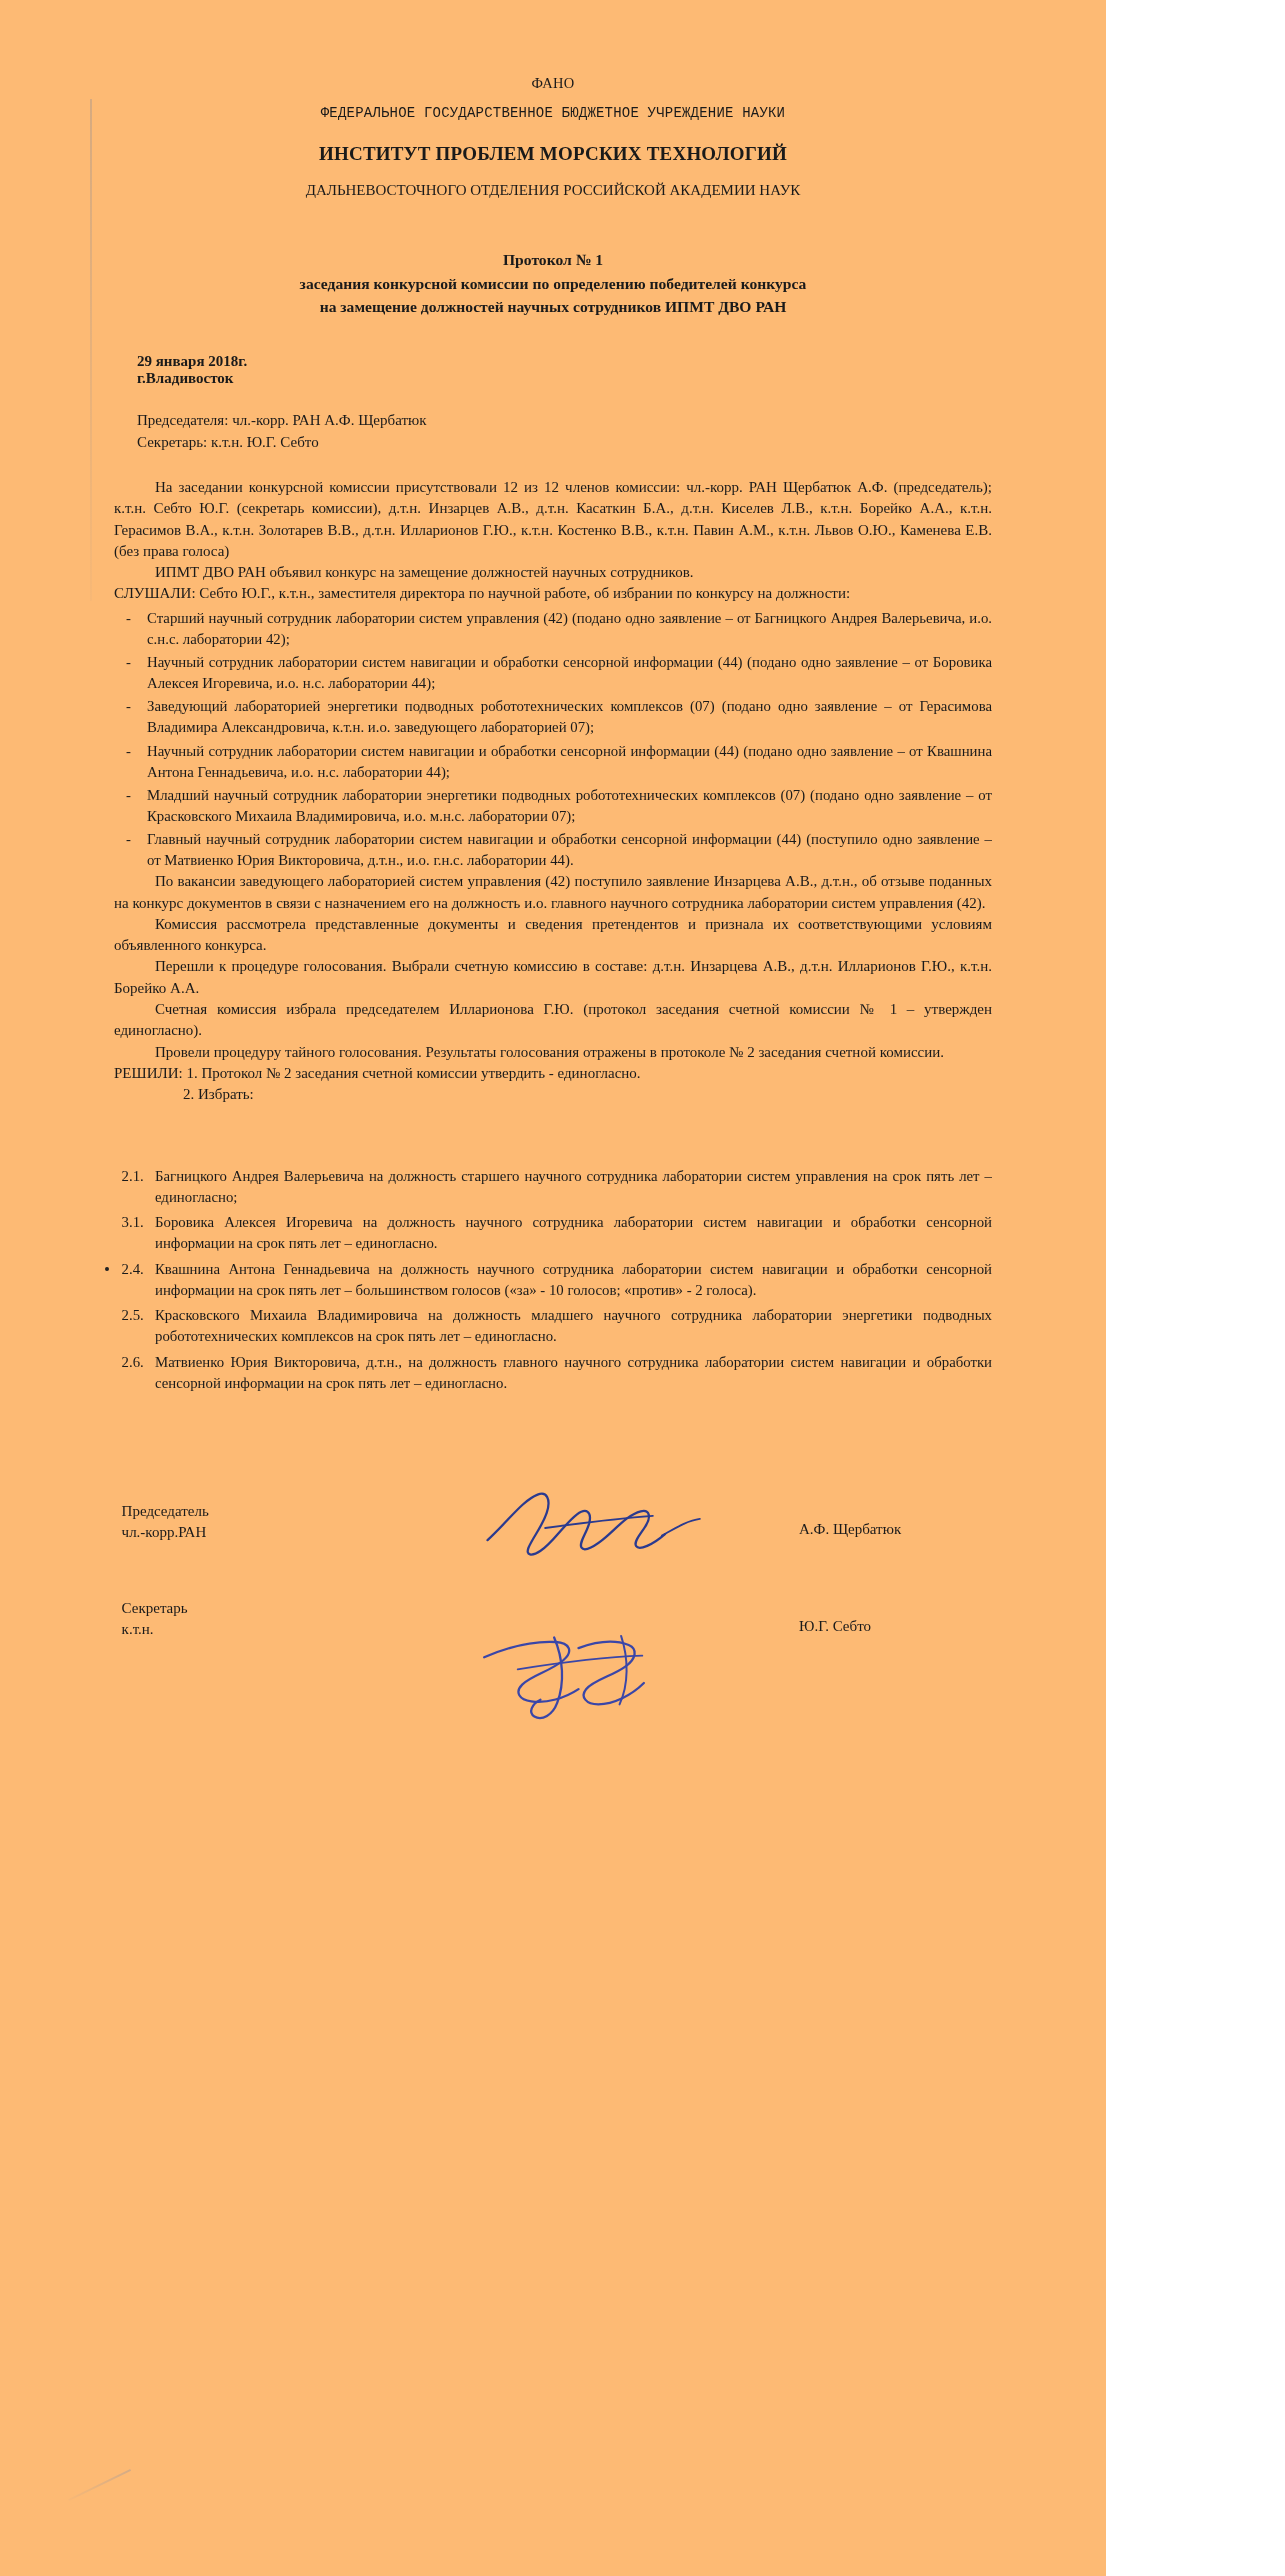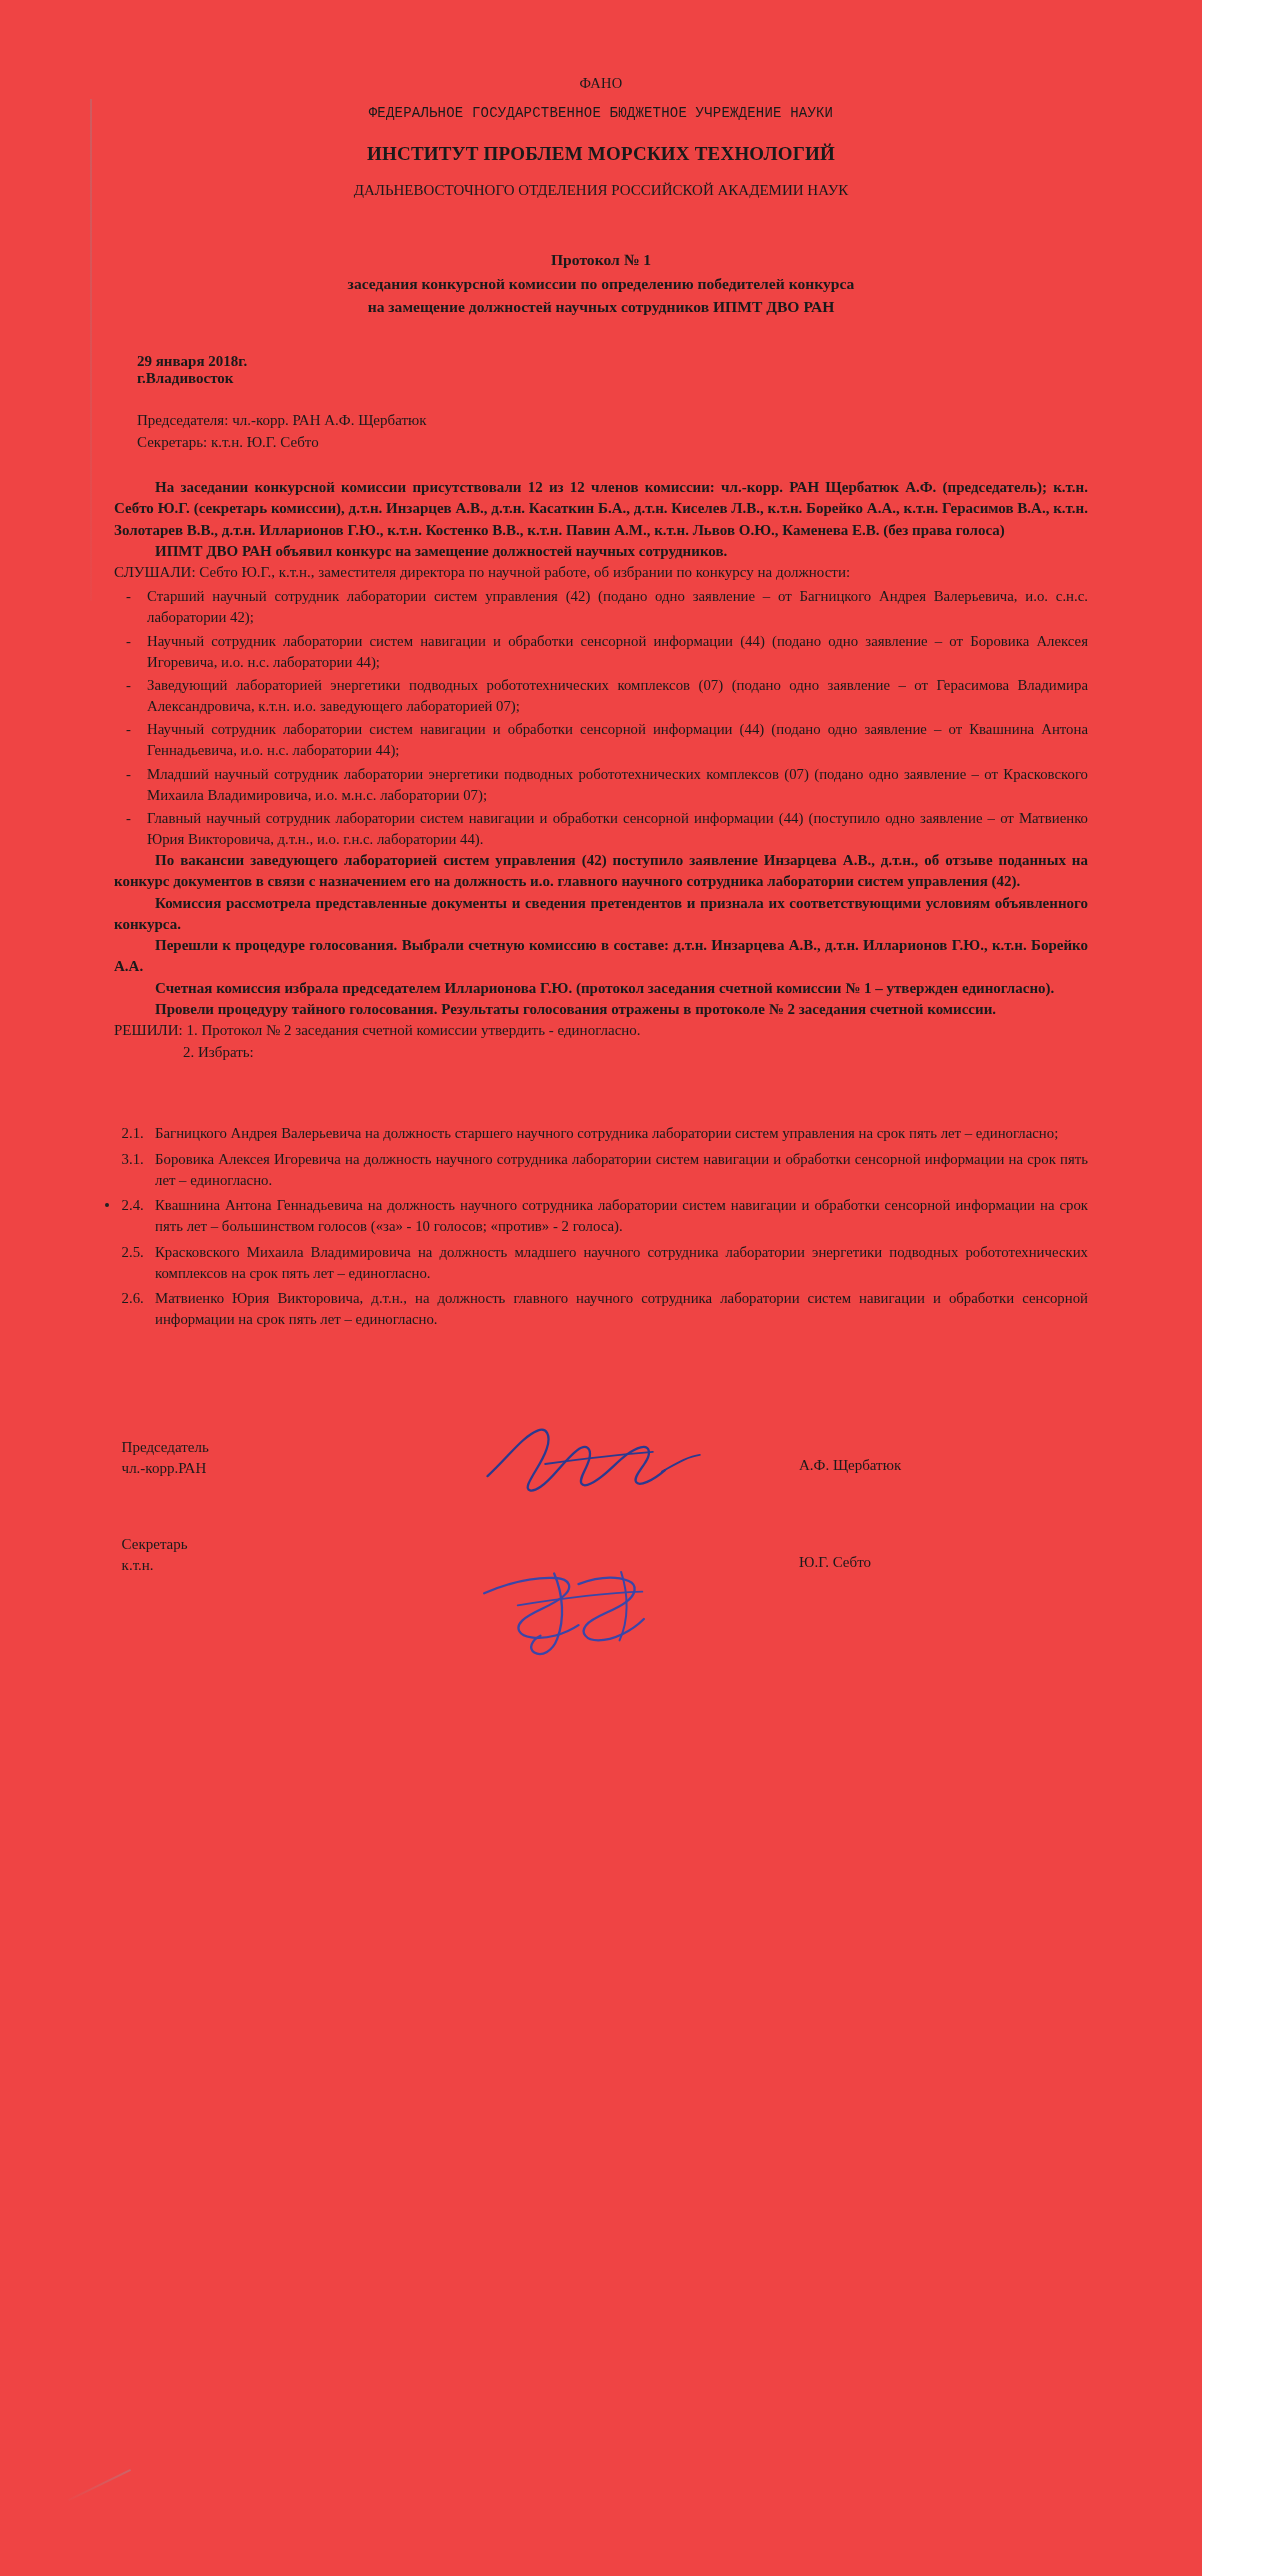--- a/index.html
+++ b/index.html
@@ -9,25 +9,25 @@
   }
   body {
     width: 1286px;
     min-height: 2576px;
     font-family: "Liberation Serif", serif;
     color: #1a1a1a;
     position: relative;
   }
   .page {
     position: relative;
-    width: 1202px;
+    width: 1106px;
     min-height: 2576px;
     box-sizing: border-box;
     padding: 73px 114px 30px 114px;
-    background: #ef4444;
+    background: #fdba74;
   }
   
   .scan-edge-left {
     position: absolute;
     left: 90px;
     top: 99px;
     width: 1.5px;
     height: 502px;
     background: linear-gradient(to bottom, rgba(140,140,150,0.35), rgba(140,140,150,0.05));
   }
@@ -92,21 +92,20 @@
     font-size: 15px;
     line-height: 1.42;
     text-align: justify;
   }
   .body-text p {
     margin: 0;
     text-align: justify;
   }
   .ind {
     text-indent: 41px;
-    font-weight: bold;
   }
   .list {
     margin: 3px 0 0 0;
     padding: 0;
     list-style: none;
   }
   .list li {
     display: flex;
     align-items: flex-start;
     font-size: 14.8px;

